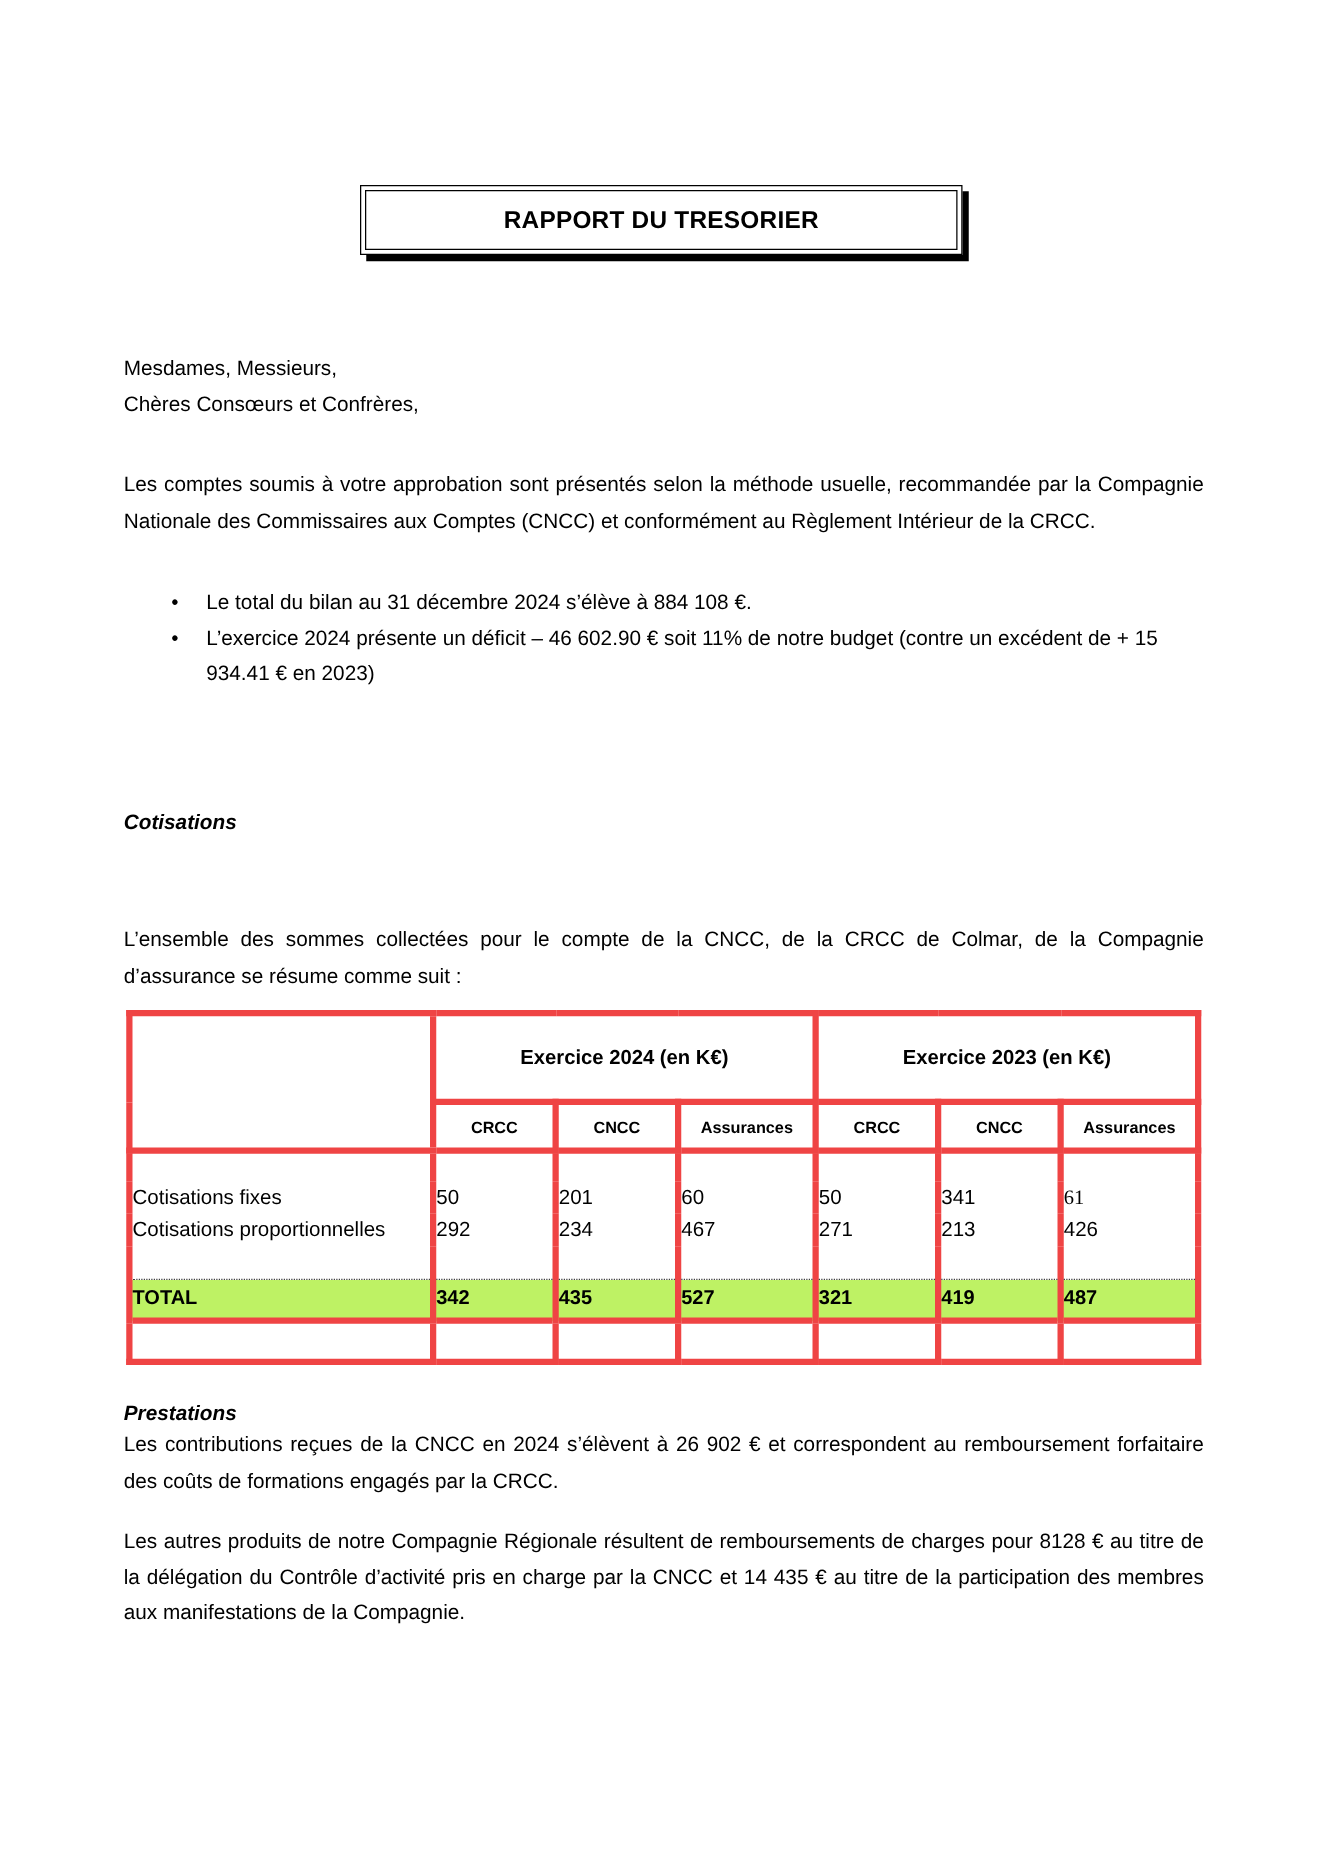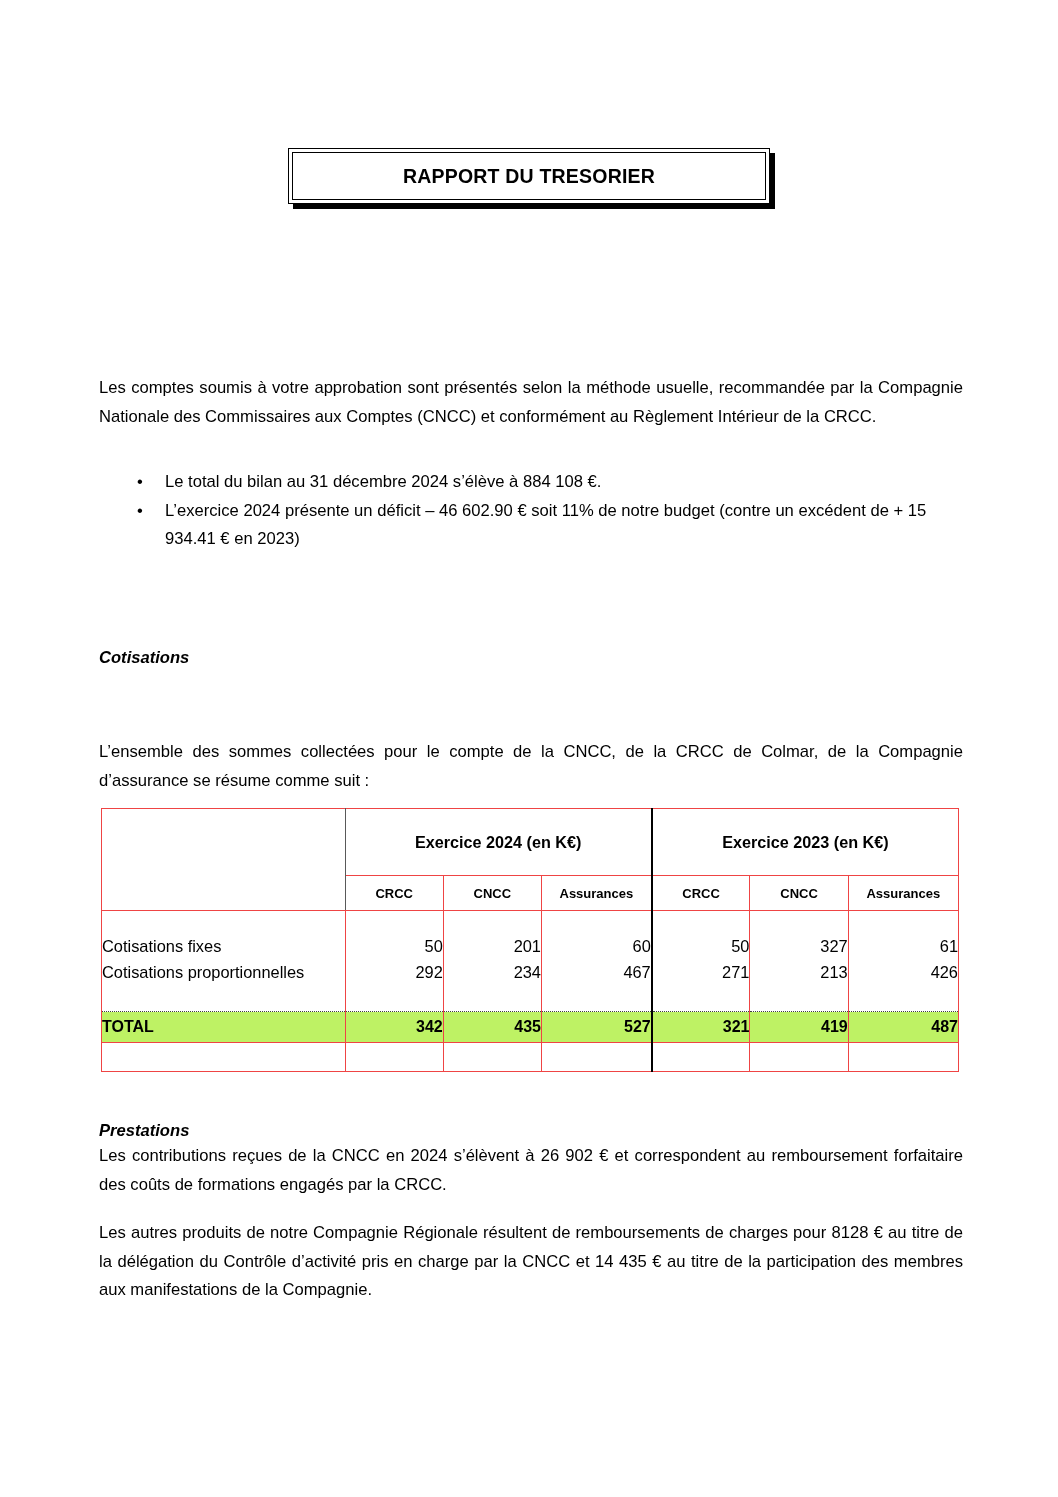--- a/index.html
+++ b/index.html
@@ -108,31 +108,31 @@
   .tbl {
     position: absolute;
     left: 101px;
     top: 808px;
     width: 858px;
     border-collapse: collapse;
     table-layout: fixed;
     font-size: 15.4px;
   }
   .tbl td, .tbl th {
-    border: 1px solid #ef4444;
+    border: 5px solid #ef4444;
     padding: 0;
     vertical-align: middle;
     font-weight: normal;
   }
   .col-label { width: 243px; }
   .col-num   { width: 98px; }
   .col-wide  { width: 110px; }
 
   .cell-pad-l { padding-left: 9px; text-align: left; }
-  .cell-pad-r { padding-right: 9px; text-align: right; }
+  .cell-pad-r { padding-right: 9px; }
 
   th.grp {
     text-align: center;
     font-weight: bold;
     font-size: 16.2px;
     height: 66px;
   }
   th.sub {
     text-align: center;
     font-weight: bold;
@@ -166,20 +166,24 @@
 <div class="page">
 
   <div class="title-wrap">
     <div class="title-box">
       <div class="title-inner">
         <span class="title-text">RAPPORT DU TRESORIER</span>
       </div>
     </div>
   </div>
 
+  <div class="block salutation" style="left:99px;">
+    <p class="para left">Mesdames, Messieurs,</p>
+    <p class="para left">Chères Consœurs et Confrères,</p>
+  </div>
 
   <div class="block intro" style="left:99px;">
     <p class="para">Les comptes soumis à votre approbation sont présentés selon la méthode usuelle, recommandée par la Compagnie Nationale des Commissaires aux Comptes (CNCC) et conformément au Règlement Intérieur de la CRCC.</p>
   </div>
 
   <ul class="block bullets" style="left:99px;">
     <li>
       <span class="dot">•</span>
       <span>Le total du bilan au 31 décembre 2024 s’élève à 884 108 €.</span>
     </li>
@@ -230,22 +234,22 @@
         <td class="spacer-row sep-left" style="border-bottom:none;"></td>
         <td class="spacer-row" style="border-bottom:none;"></td>
         <td class="spacer-row" style="border-bottom:none;"></td>
       </tr>
       <tr>
         <td class="data-row cell-pad-l" style="border-top:none;border-bottom:none;">Cotisations fixes</td>
         <td class="data-row cell-pad-r" style="border-top:none;border-bottom:none;">50</td>
         <td class="data-row cell-pad-r" style="border-top:none;border-bottom:none;">201</td>
         <td class="data-row cell-pad-r" style="border-top:none;border-bottom:none;">60</td>
         <td class="data-row cell-pad-r sep-left" style="border-top:none;border-bottom:none;">50</td>
-        <td class="data-row cell-pad-r" style="border-top:none;border-bottom:none;">327</td>
-        <td class="data-row cell-pad-r" style="border-top:none;border-bottom:none;">61</td>
+        <td class="data-row cell-pad-r" style="border-top:none;border-bottom:none;">341</td>
+        <td class="data-row cell-pad-r" style="border-top:none;border-bottom:none;font-family:Liberation Serif, serif;">61</td>
       </tr>
       <tr>
         <td class="data-row cell-pad-l" style="border-top:none;border-bottom:none;">Cotisations proportionnelles</td>
         <td class="data-row cell-pad-r" style="border-top:none;border-bottom:none;">292</td>
         <td class="data-row cell-pad-r" style="border-top:none;border-bottom:none;">234</td>
         <td class="data-row cell-pad-r" style="border-top:none;border-bottom:none;">467</td>
         <td class="data-row cell-pad-r sep-left" style="border-top:none;border-bottom:none;">271</td>
         <td class="data-row cell-pad-r" style="border-top:none;border-bottom:none;">213</td>
         <td class="data-row cell-pad-r" style="border-top:none;border-bottom:none;">426</td>
       </tr>

